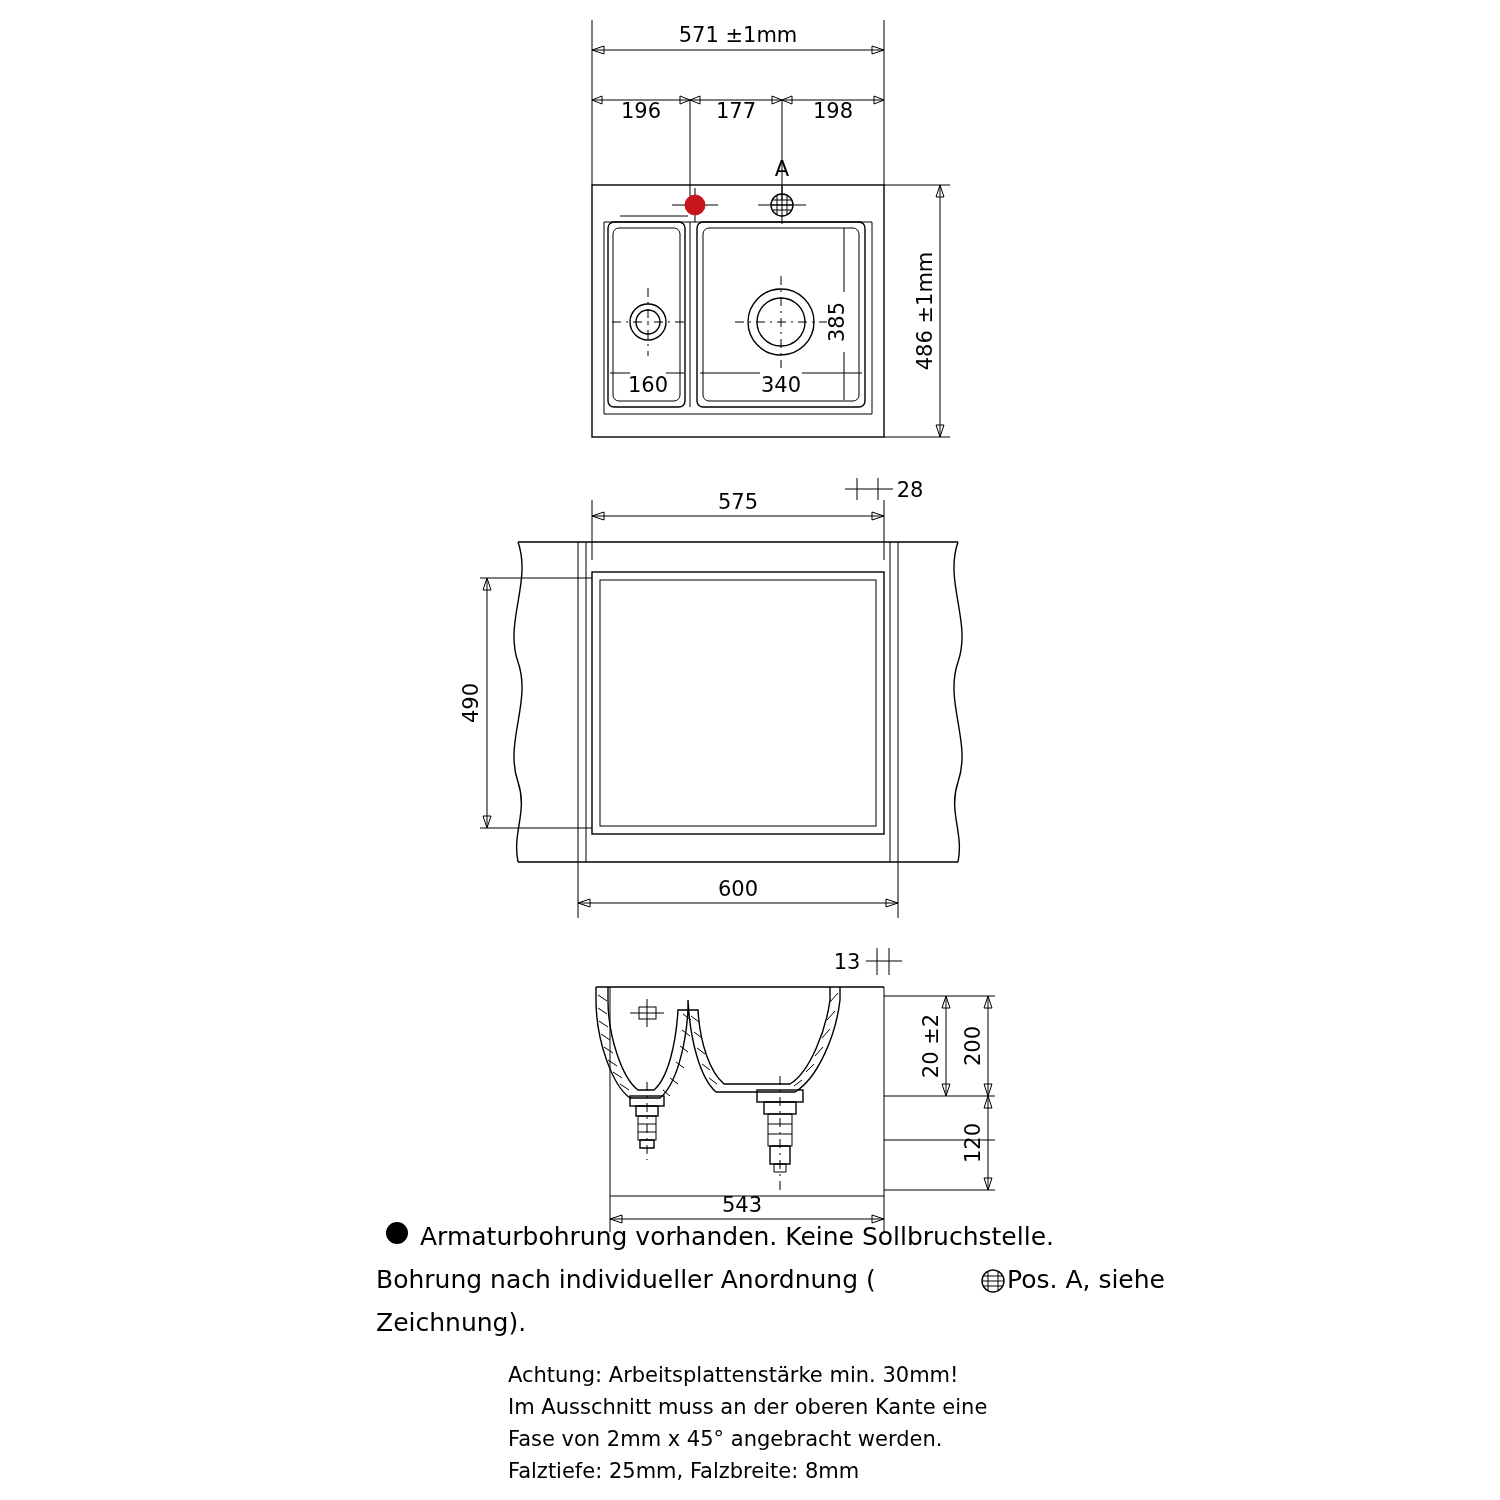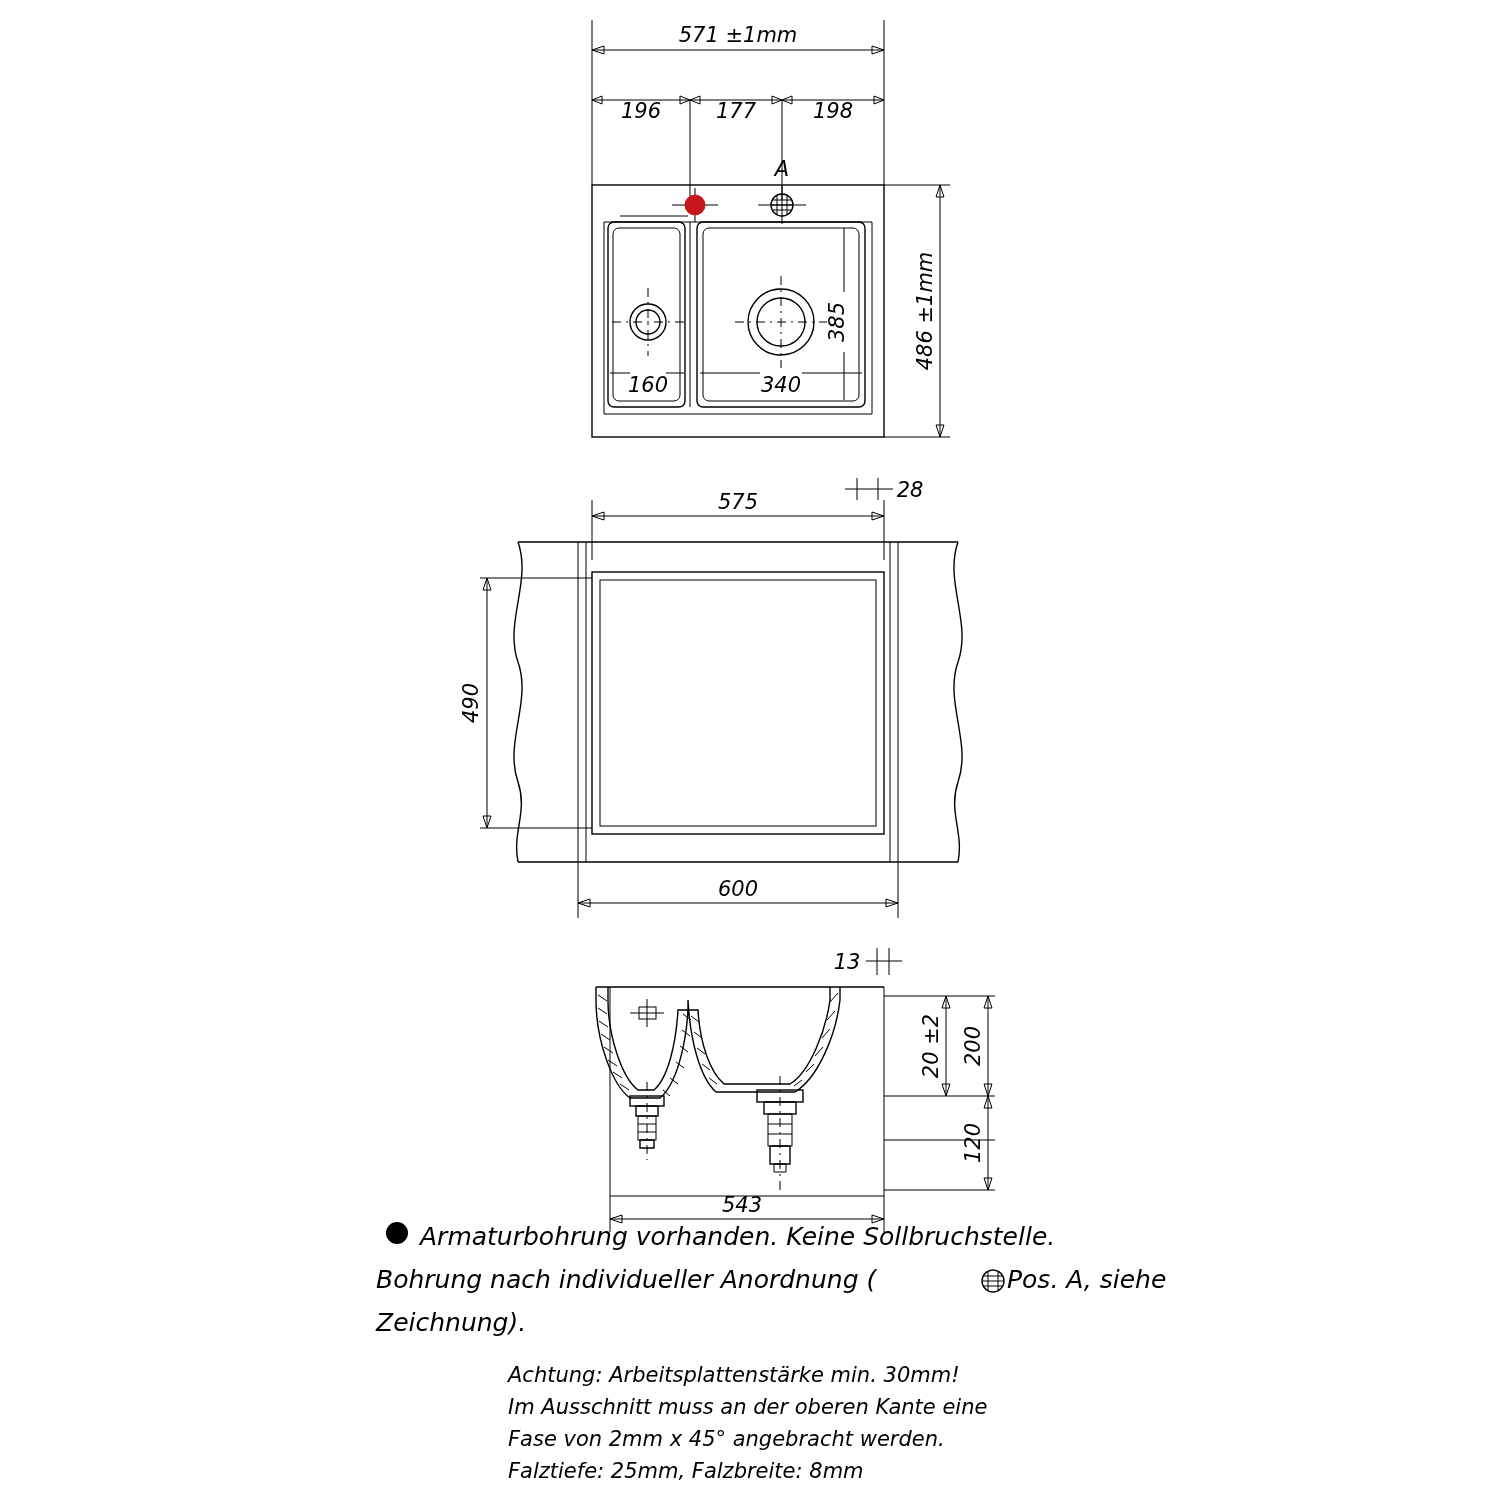--- a/index.html
+++ b/index.html
@@ -1,18 +1,18 @@
 <!DOCTYPE html>
 <html><head>
 <meta charset="utf-8">
 <style>
   html,body{margin:0;padding:0;background:#ffffff;}
   body{width:1500px;height:1500px;position:relative;
        font-family:"DejaVu Sans", sans-serif;color:#000;}
-  .sheet{position:absolute;inset:0;font-style:italic;}
+  .sheet{position:absolute;inset:0;}
   svg{display:block;}
   .dimtxt{font-family:"DejaVu Sans", sans-serif;font-size:21px;fill:#000;}
   .notetxt{font-family:"DejaVu Sans", sans-serif;font-size:25px;fill:#000;}
   .notetxt2{font-family:"DejaVu Sans", sans-serif;font-size:21px;fill:#000;}
   .ln{stroke:#000;stroke-width:1.4;fill:none;}
   .ln-thin{stroke:#000;stroke-width:1;fill:none;}
   .ln-dim{stroke:#000;stroke-width:1;fill:none;}
   .ln-dash{stroke:#000;stroke-width:1;fill:none;stroke-dasharray:9 5 2 5;}
   .ln-hatch{stroke:#000;stroke-width:1;fill:none;}
   .red{fill:#c8161d;stroke:#c8161d;}

